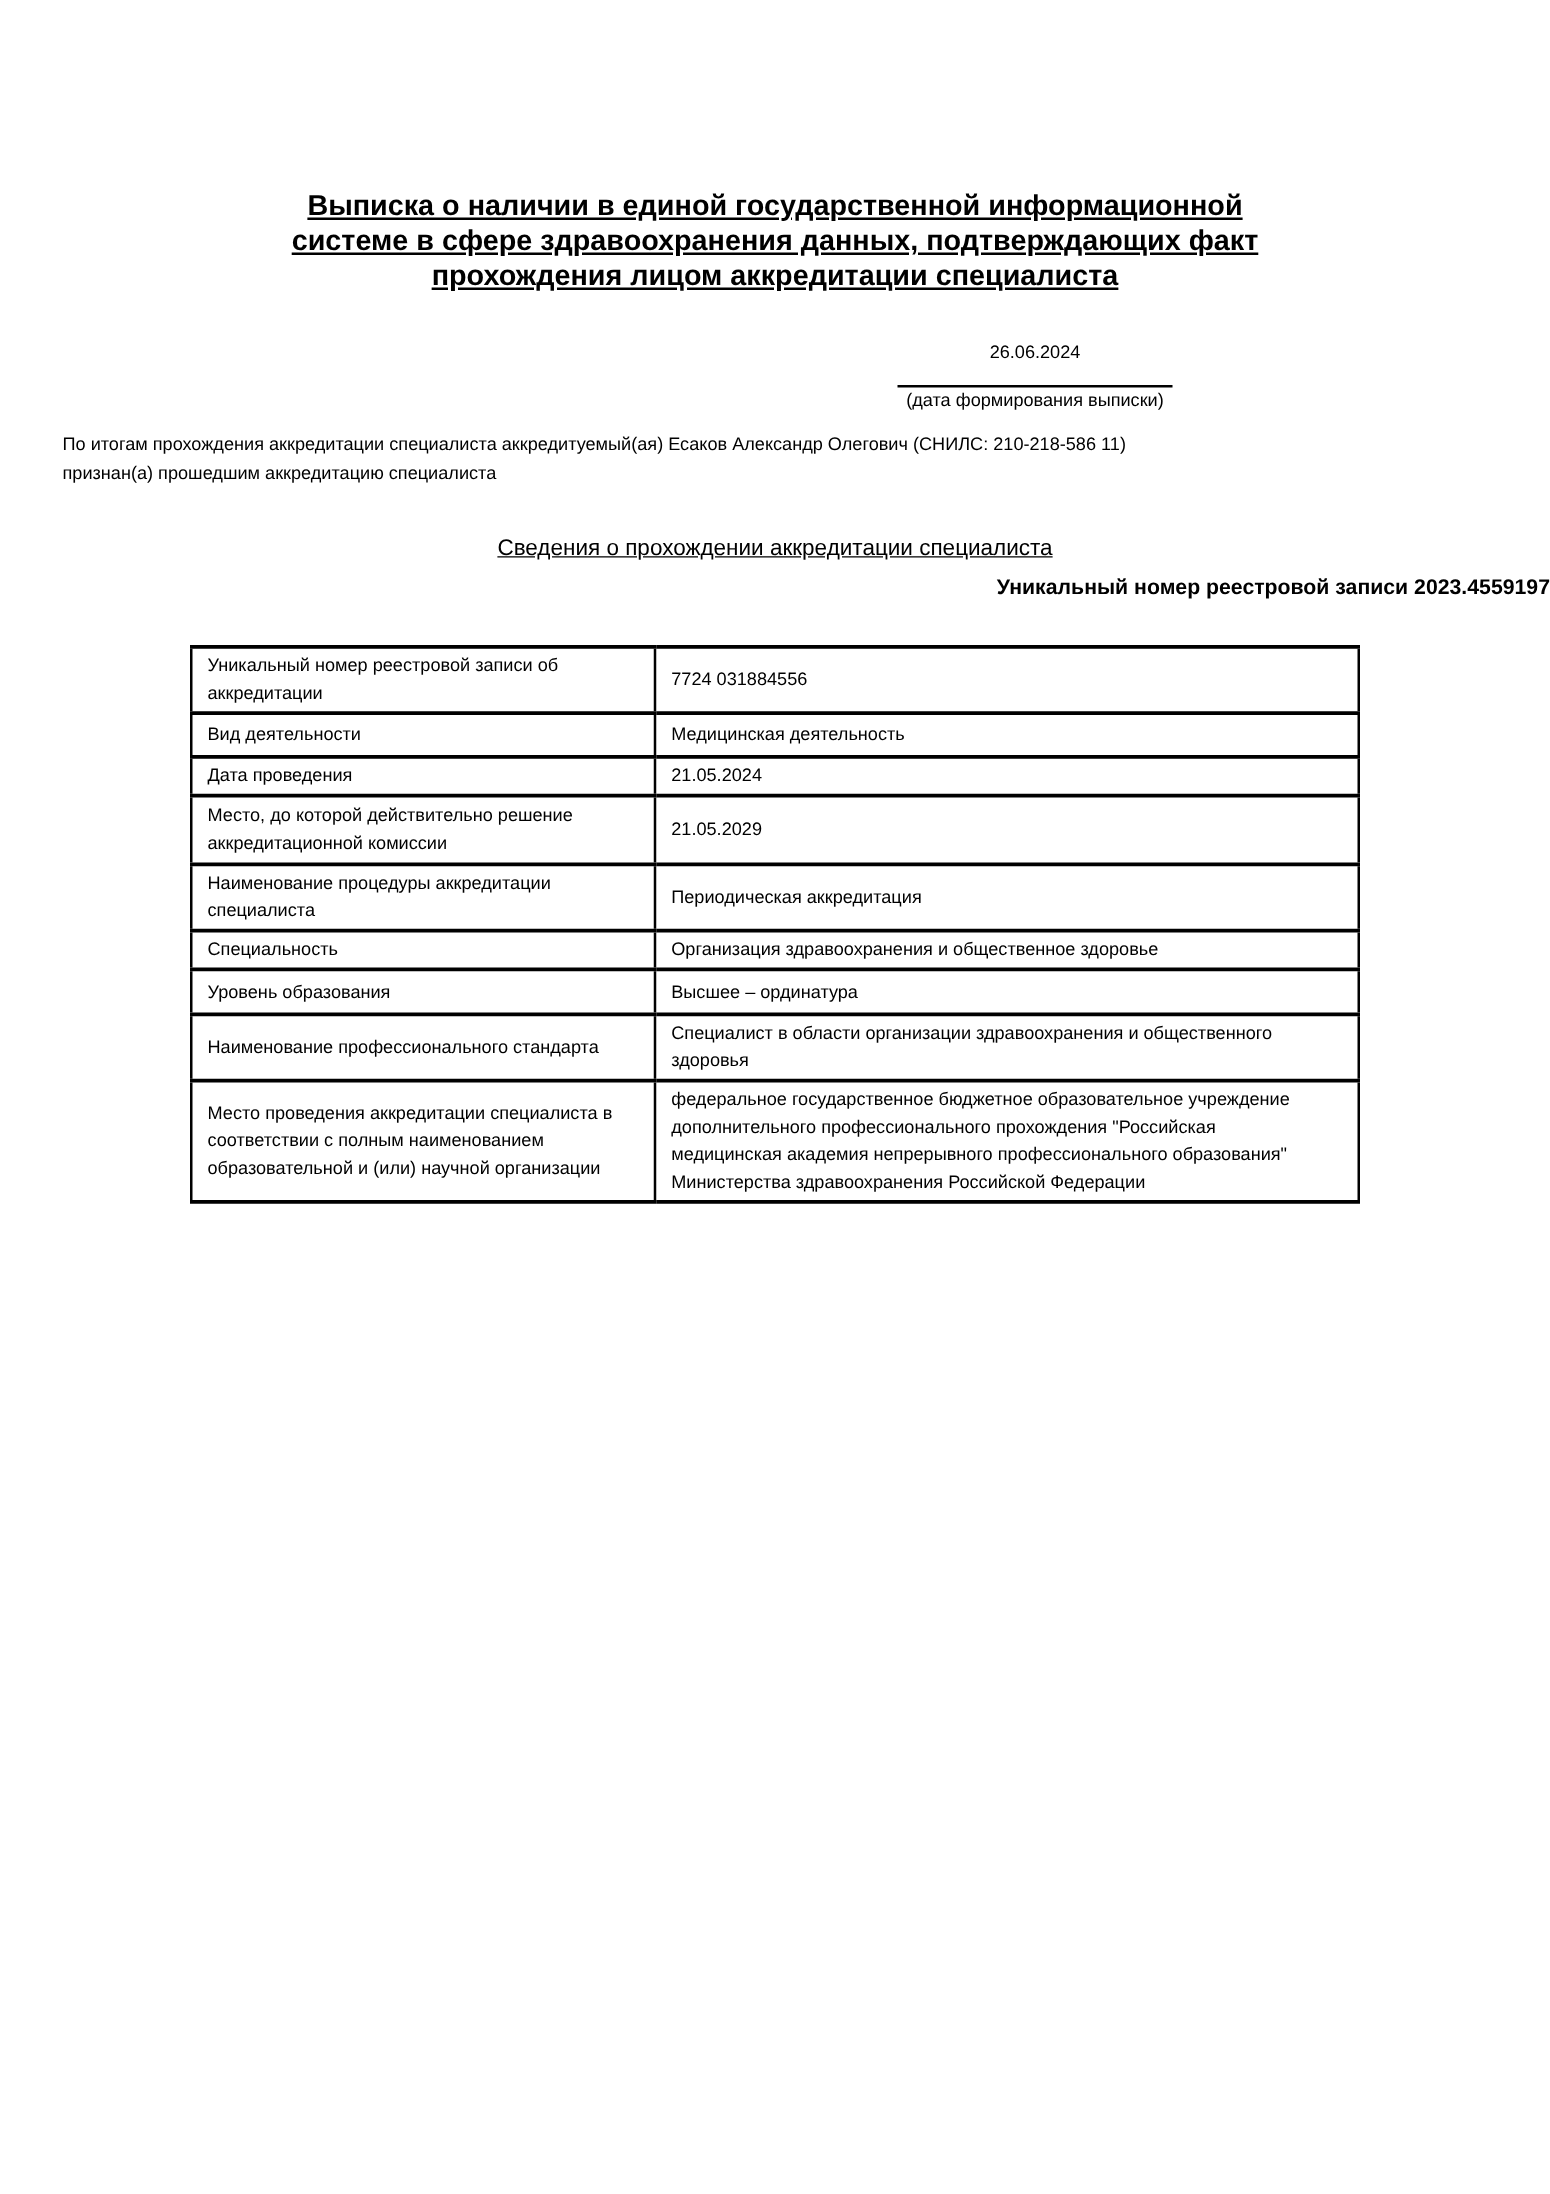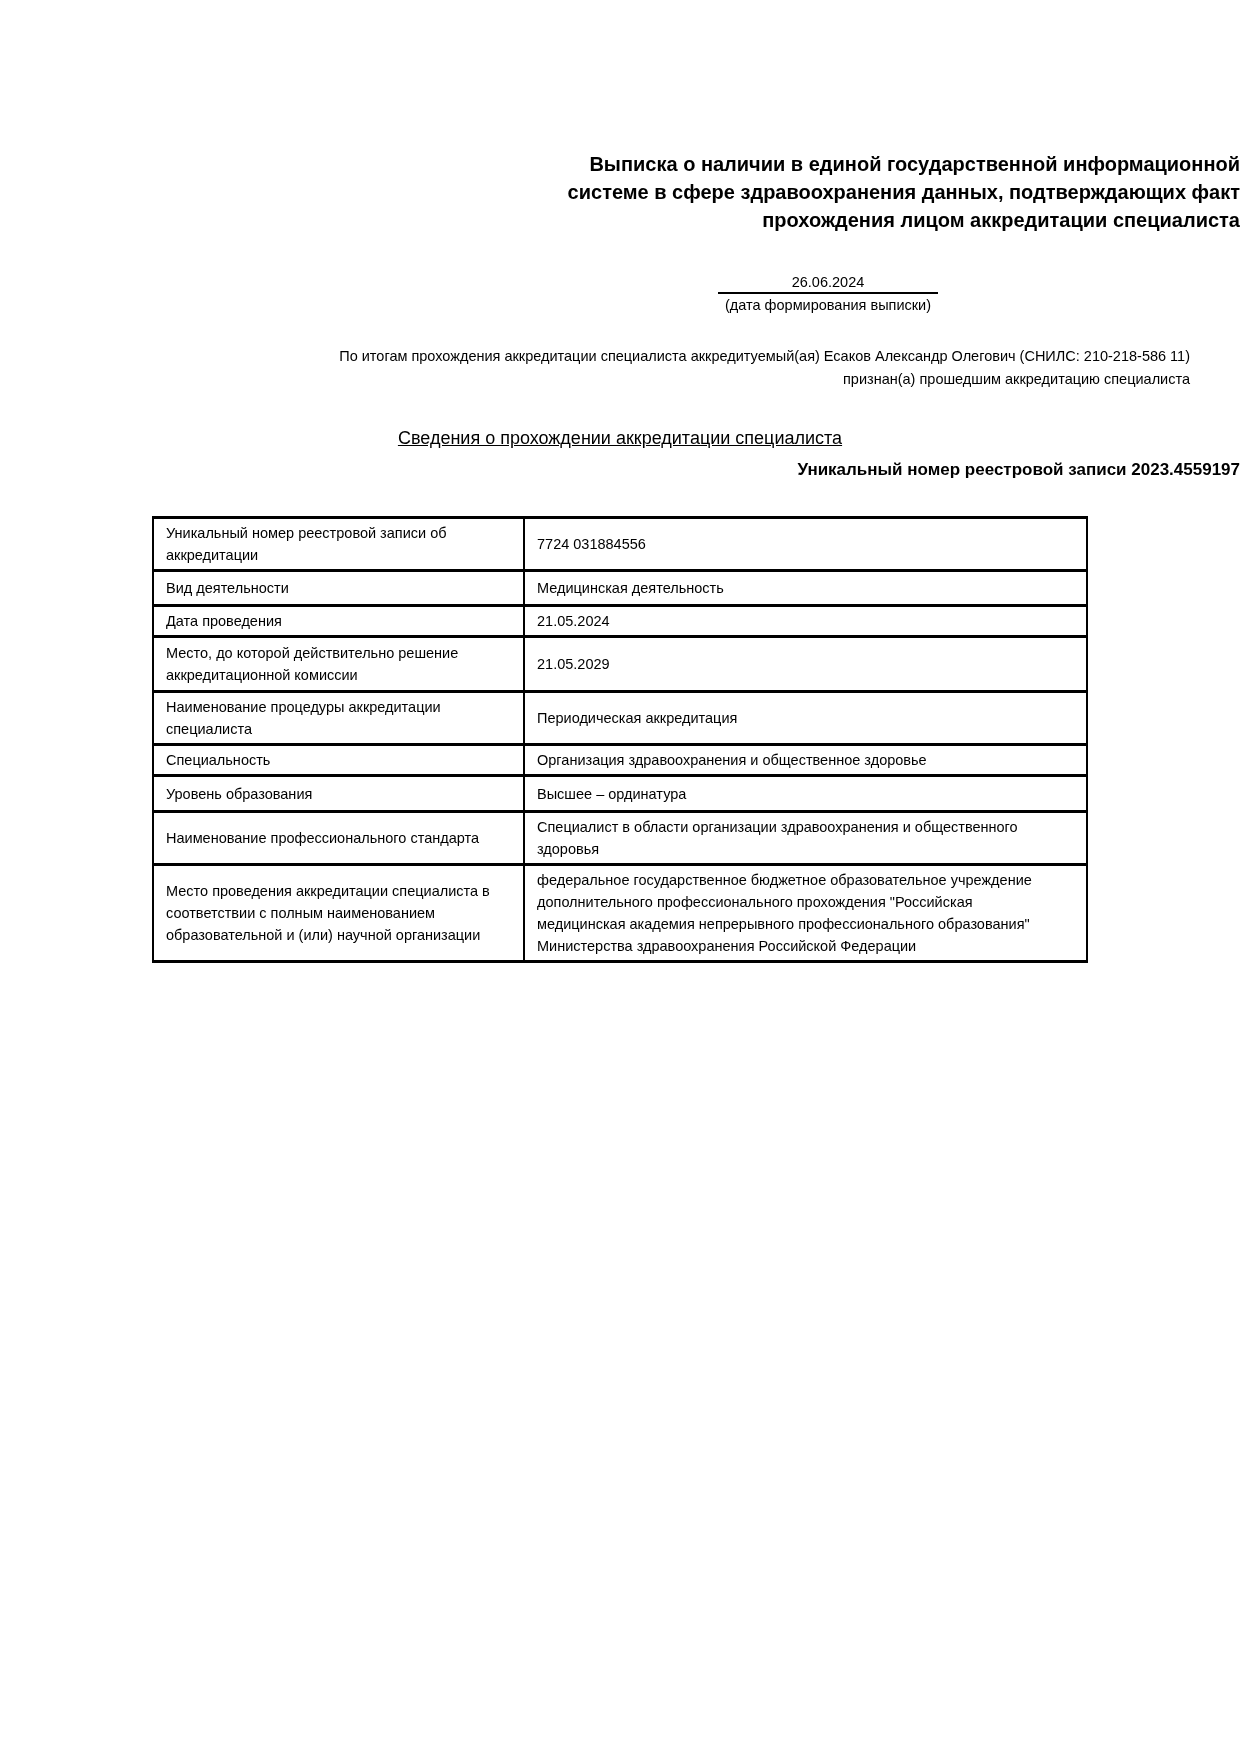--- a/index.html
+++ b/index.html
@@ -5,34 +5,34 @@
   html, body { margin: 0; padding: 0; }
   body {
     width: 1240px; height: 1755px;
     background: #ffffff; color: #000000;
     font-family: "Liberation Sans", "DejaVu Sans", sans-serif;
   }
   .page { position: relative; width: 1240px; height: 1755px; overflow: hidden; background: #ffffff; }
 
   .title {
     position: absolute; top: 150px; left: 0; width: 100%;
-    text-align: right; font-size: 20px; font-weight: 700;
-    line-height: 28px; white-space: pre-line;
+    text-align: center; font-size: 23px; font-weight: 700;
+    line-height: 28px; white-space: pre-line; text-decoration: underline;
   }
 
   .date-block {
     position: absolute; top: 273px; left: 712px; width: 232px;
     text-align: center; font-size: 14.5px; line-height: 19px;
   }
-  .date-value { margin: 0 6px; padding-bottom: 0; border-bottom: 2px solid #000; }
+  .date-value { margin: 0 6px; padding-bottom: 16px; border-bottom: 2px solid #000; }
   .date-caption { padding-top: 2px; }
 
   .intro {
     position: absolute; top: 345px; left: 50px; width: 1140px;
-    text-align: right; font-size: 14.5px; line-height: 23px; white-space: pre-line;
+    text-align: left; font-size: 14.5px; line-height: 23px; white-space: pre-line;
   }
 
   .section-heading {
     position: absolute; top: 428px; left: 0; width: 100%;
     text-align: center; font-size: 18px; text-decoration: underline;
   }
 
   .registry-heading {
     position: absolute; top: 460px; left: 0; width: 100%;
     text-align: right; font-size: 17px; font-weight: 700;

